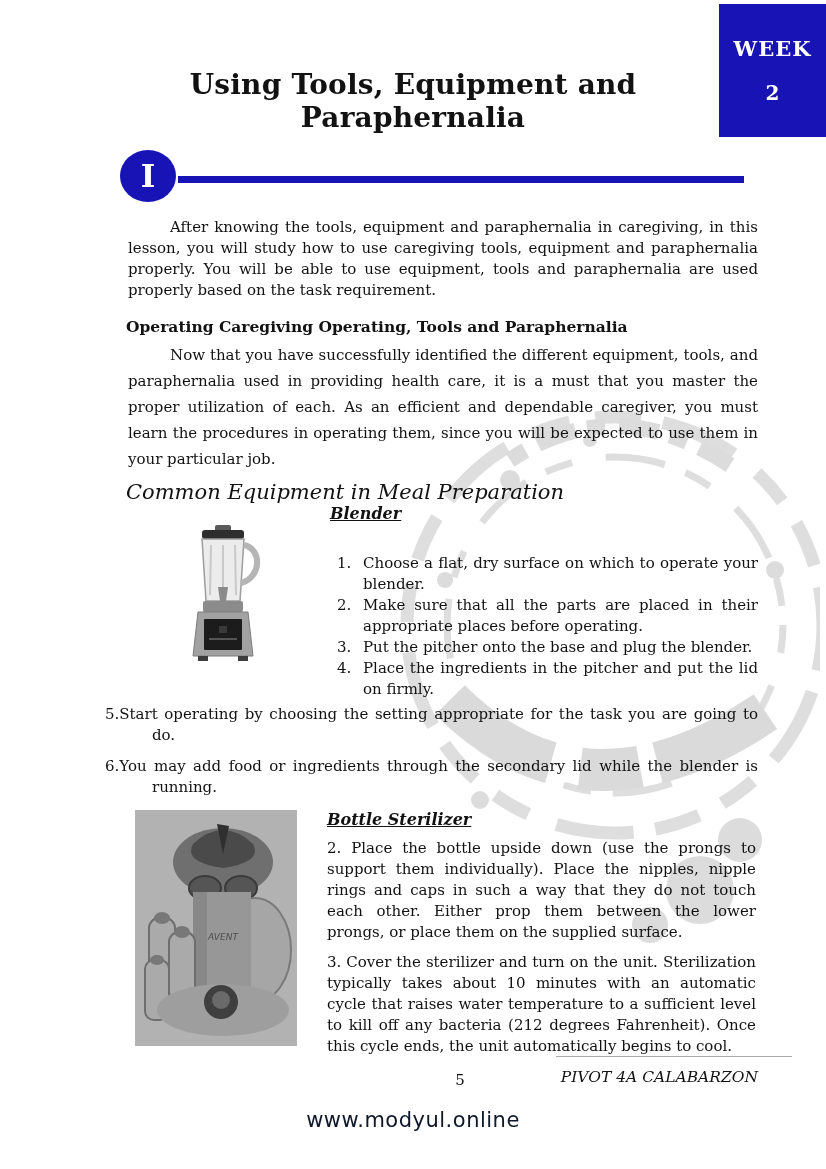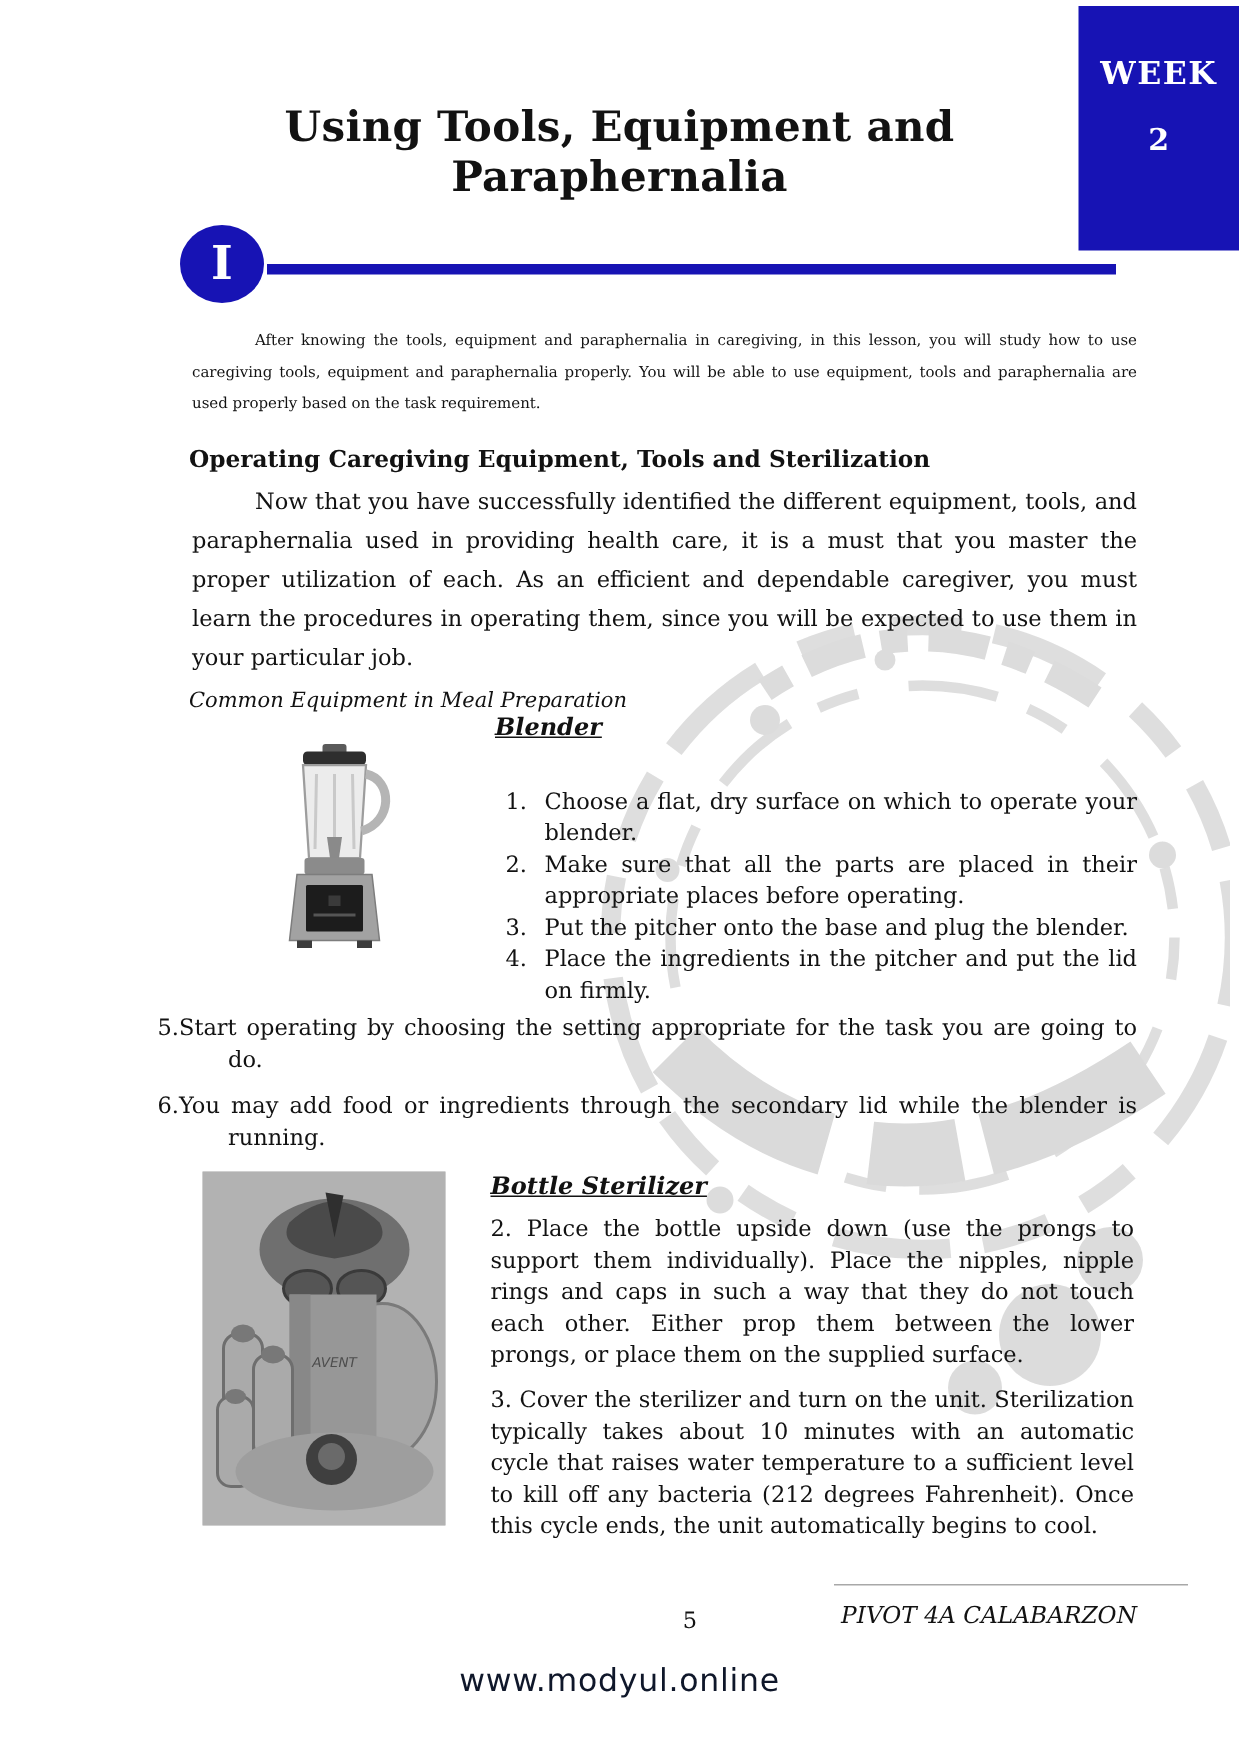--- a/index.html
+++ b/index.html
@@ -33,21 +33,21 @@
     color: #0f172a;
     z-index: 0;
     letter-spacing: 0.5px;
   }
   .content { position: relative; z-index: 1; }
 
   
   .week-badge {
     position: absolute;
     top: 4px; right: 0;
-    width: 107px; height: 163px;
+    width: 107px; height: 133px;
     background: #1713b4;
     color: #ffffff;
     text-align: center;
     font-weight: bold;
     z-index: 2;
   }
   .week-badge .w1 { margin-top: 32px; font-size: 21px; letter-spacing: 1px; }
   .week-badge .w2 { margin-top: 20px; font-size: 20px; }
 
   
@@ -85,40 +85,40 @@
     width: 566px; height: 7px;
     background: #1713b4;
     margin-left: 2px;
     margin-top: 6px;
     flex: 0 0 auto;
   }
 
   
   .para {
     margin: 15px 68px 12px 128px;
-    font-size: 10px;
+    font-size: 15px;
     line-height: 21px;
     text-align: justify;
     text-indent: 42px;
   }
   .section-heading {
     margin: 16px 68px 0 126px;
     font-size: 15.5px;
     font-weight: bold;
   }
   .para-wide {
     margin: 6px 68px 0 128px;
     font-size: 15px;
     line-height: 26px;
     text-align: justify;
     text-indent: 42px;
   }
   .caption-italic {
     margin: 8px 68px 0 126px;
-    font-size: 14px;
+    font-size: 21px;
     font-style: italic;
   }
 
   
   .blender-heading {
     margin: 0 68px 0 330px;
     font-size: 16px;
     font-weight: bold;
     font-style: italic;
     text-decoration: underline;
@@ -225,21 +225,21 @@
 
     <div class="doc-title">Using Tools, Equipment and Paraphernalia</div>
 
     <div class="intro-row">
       <div class="i-circle">I</div>
       <div class="i-line"></div>
     </div>
 
     <p class="para">After knowing the tools, equipment and paraphernalia in caregiving, in this lesson, you will study how to use caregiving tools, equipment and paraphernalia properly. You will be able to use equipment, tools and paraphernalia are used properly based on the task requirement.</p>
 
-    <div class="section-heading">Operating Caregiving Equipment, Tools and Sterilization</div>
+    <div class="section-heading">Operating Caregiving Operating, Tools and Paraphernalia</div>
     <p class="para-wide">Now that you have successfully identified the different equipment, tools, and paraphernalia used in providing health care, it is a must that you master the proper utilization of each. As an efficient and dependable caregiver, you must learn the procedures in operating them, since you will be expected to use them in your particular job.</p>
 
     <div class="caption-italic">Common Equipment in Meal Preparation</div>
 
     <div class="blender-heading">Blender</div>
     <div class="blender-row">
       <svg class="blender-figure" viewBox="0 0 90 140">
         <rect x="37" y="0" width="16" height="7" rx="2" fill="#5a5a5a"></rect>
         <rect x="24" y="5" width="42" height="9" rx="3" fill="#2e2e2e"></rect>
         <path d="M24,14 L66,14 L62,76 L28,76 Z" fill="#ececec" stroke="#9d9d9d" stroke-width="1.5"></path>

